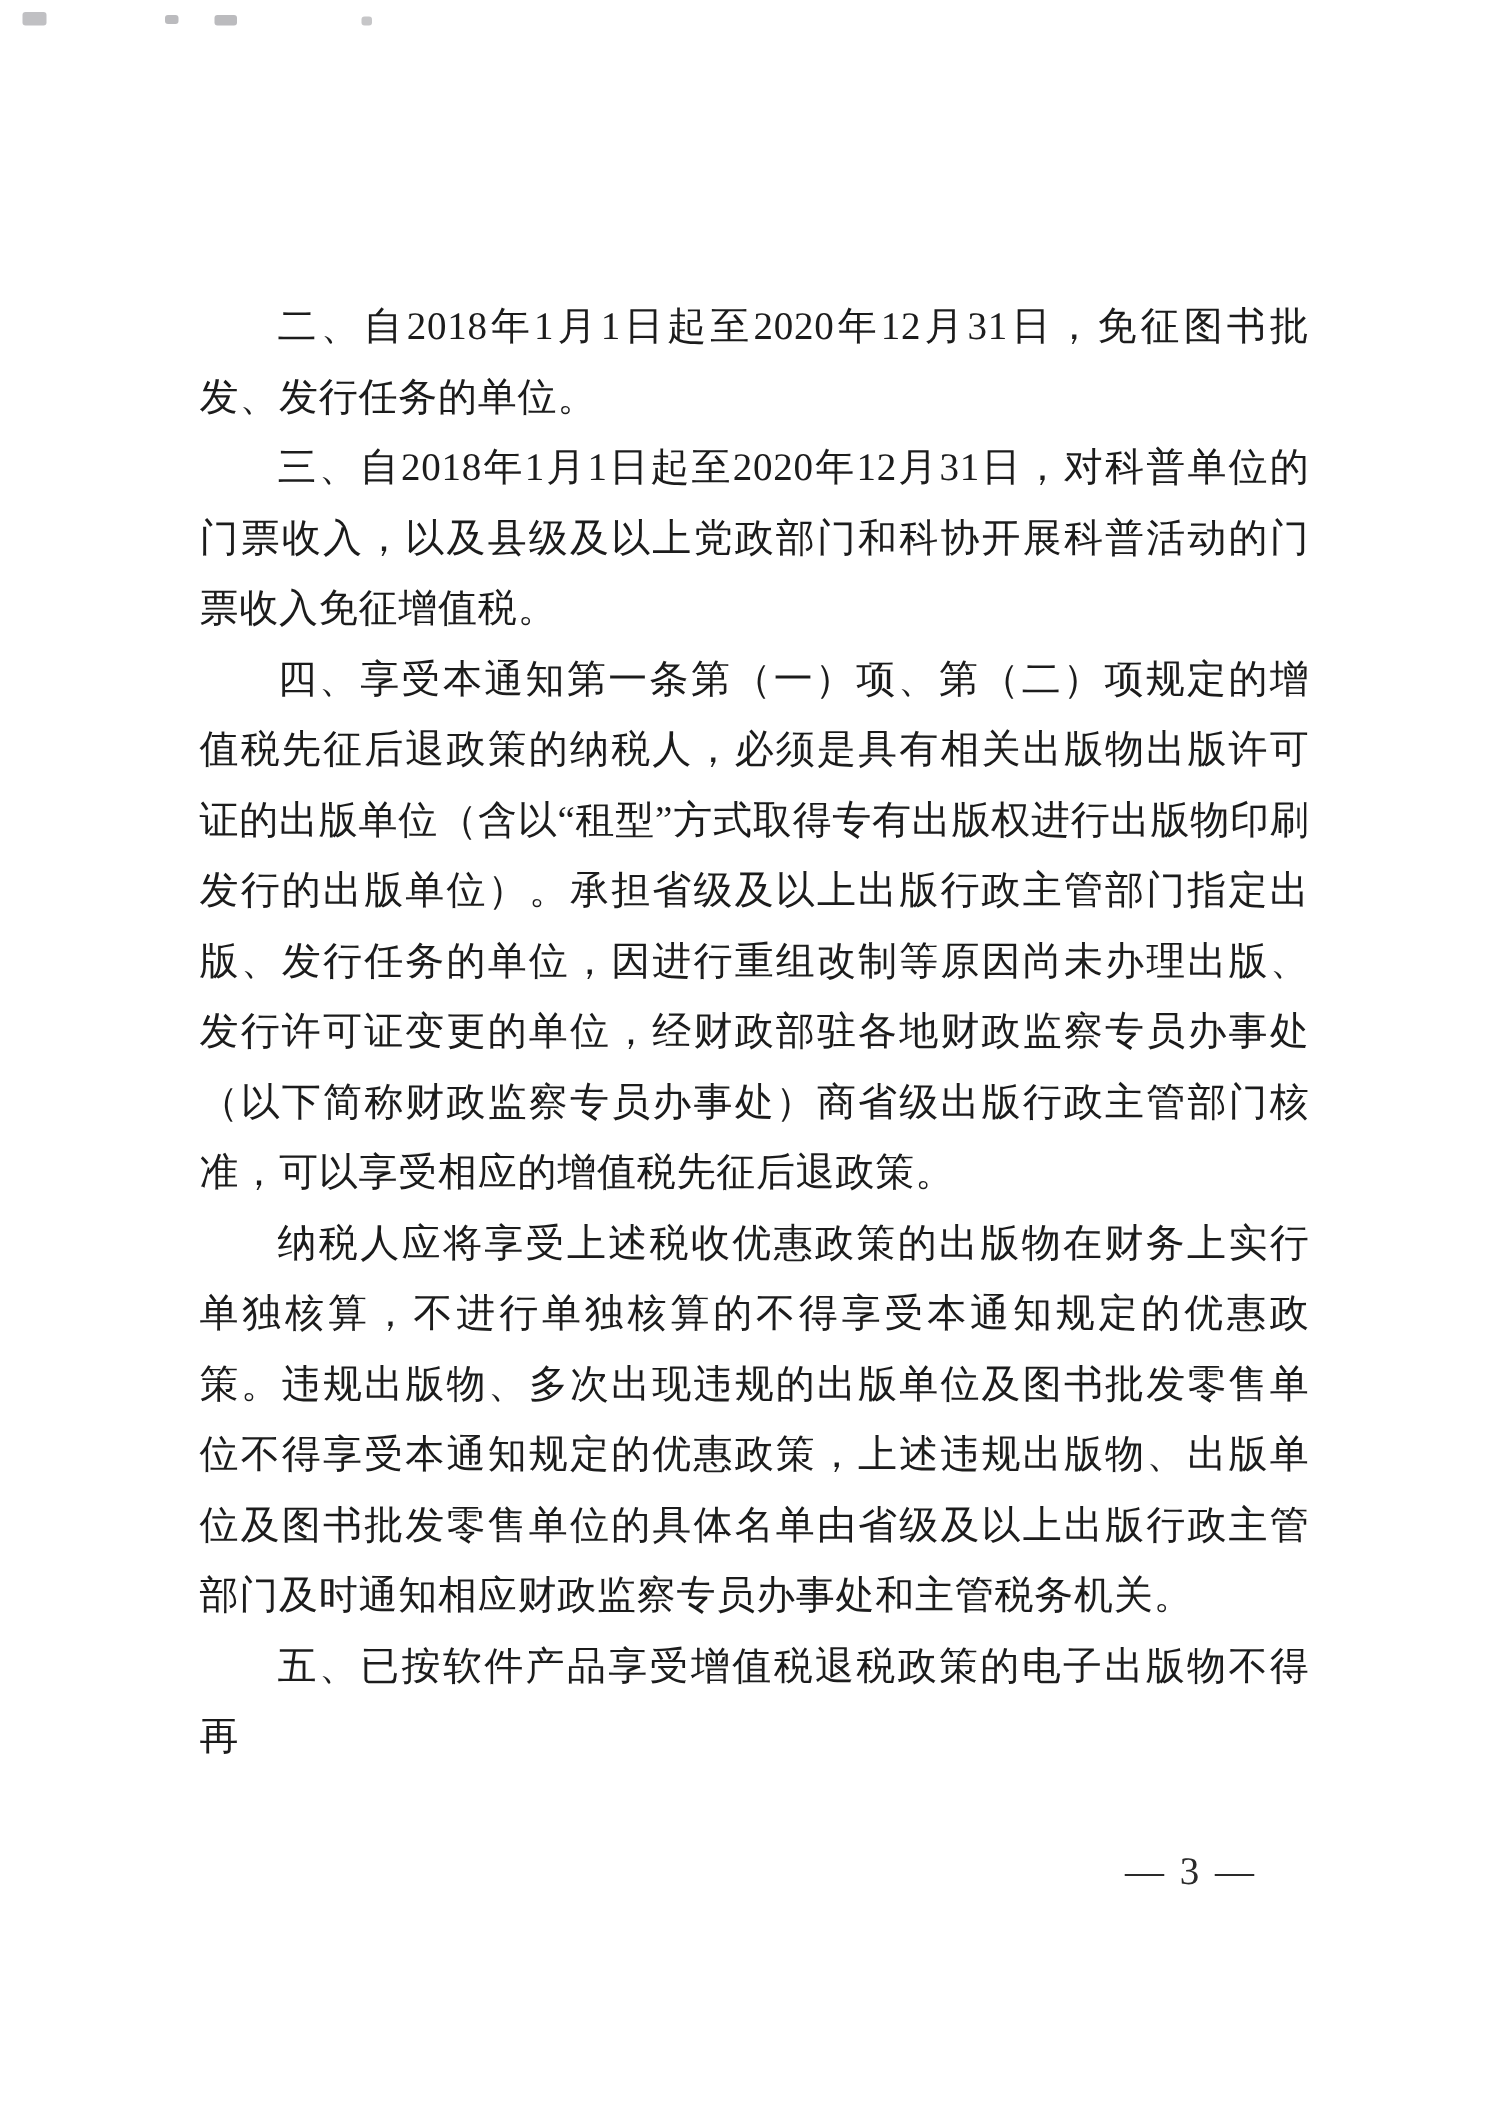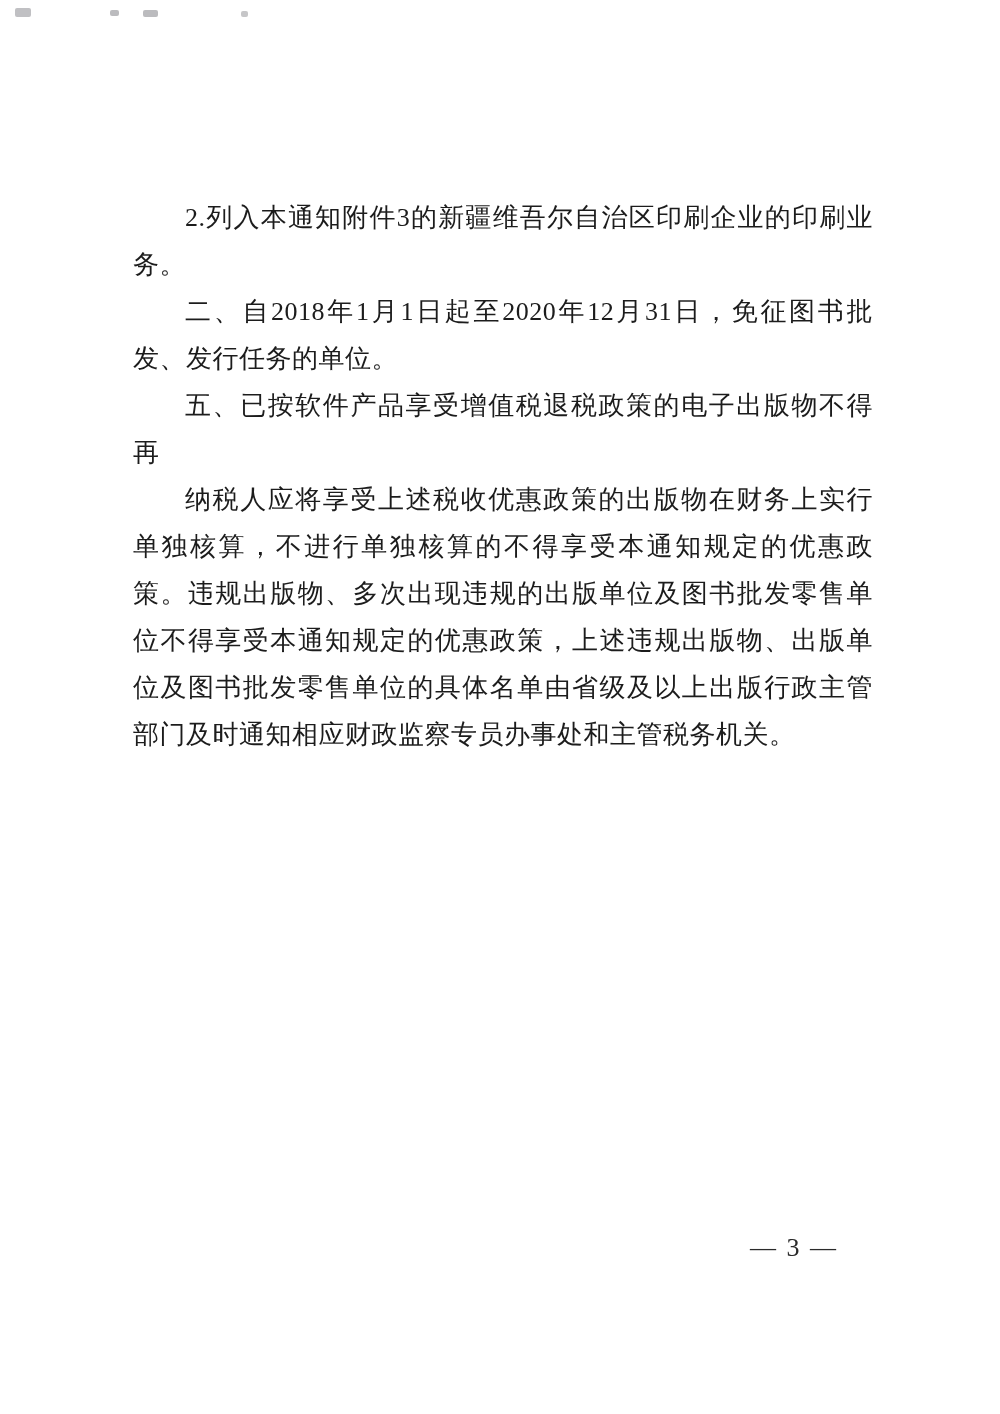--- a/index.html
+++ b/index.html
@@ -61,21 +61,22 @@
 <body>
 
 <div class="page">
 
   <div class="speck s1"></div>
   <div class="speck s2"></div>
   <div class="speck s3"></div>
   <div class="speck s4"></div>
 
   <div class="text-block">
-    <p>2.列入本通知附件3的新疆维吾尔自治区印刷企业的印刷业务。</p>
     <p>二、自2018年1月1日起至2020年12月31日，免征图书批发、发行任务的单位。</p>
+    <p>三、自2018年1月1日起至2020年12月31日，对科普单位的门票收入，以及县级及以上党政部门和科协开展科普活动的门票收入免征增值税。</p>
+    <p>四、享受本通知第一条第（一）项、第（二）项规定的增值税先征后退政策的纳税人，必须是具有相关出版物出版许可证的出版单位（含以“租型”方式取得专有出版权进行出版物印刷发行的出版单位）。承担省级及以上出版行政主管部门指定出版、发行任务的单位，因进行重组改制等原因尚未办理出版、发行许可证变更的单位，经财政部驻各地财政监察专员办事处（以下简称财政监察专员办事处）商省级出版行政主管部门核准，可以享受相应的增值税先征后退政策。</p>
+    <p>纳税人应将享受上述税收优惠政策的出版物在财务上实行单独核算，不进行单独核算的不得享受本通知规定的优惠政策。违规出版物、多次出现违规的出版单位及图书批发零售单位不得享受本通知规定的优惠政策，上述违规出版物、出版单位及图书批发零售单位的具体名单由省级及以上出版行政主管部门及时通知相应财政监察专员办事处和主管税务机关。</p>
     <p>五、已按软件产品享受增值税退税政策的电子出版物不得再</p>
-    <p>纳税人应将享受上述税收优惠政策的出版物在财务上实行单独核算，不进行单独核算的不得享受本通知规定的优惠政策。违规出版物、多次出现违规的出版单位及图书批发零售单位不得享受本通知规定的优惠政策，上述违规出版物、出版单位及图书批发零售单位的具体名单由省级及以上出版行政主管部门及时通知相应财政监察专员办事处和主管税务机关。</p>
   </div>
 
   <div class="footer">— 3 —</div>
 
 </div>
 
 </body></html>

